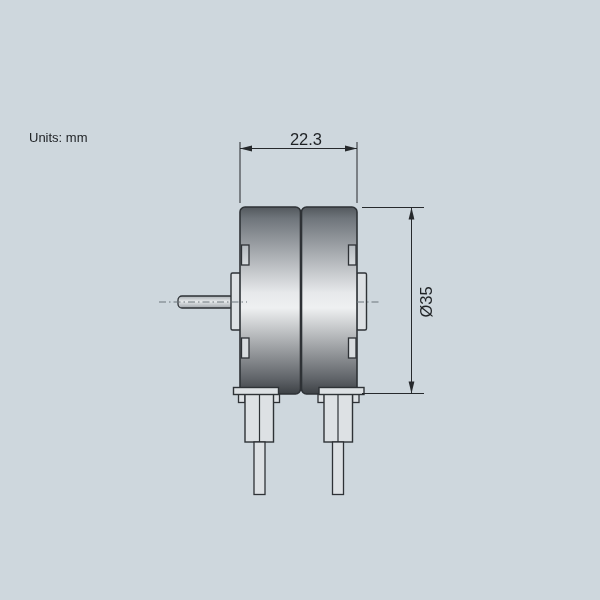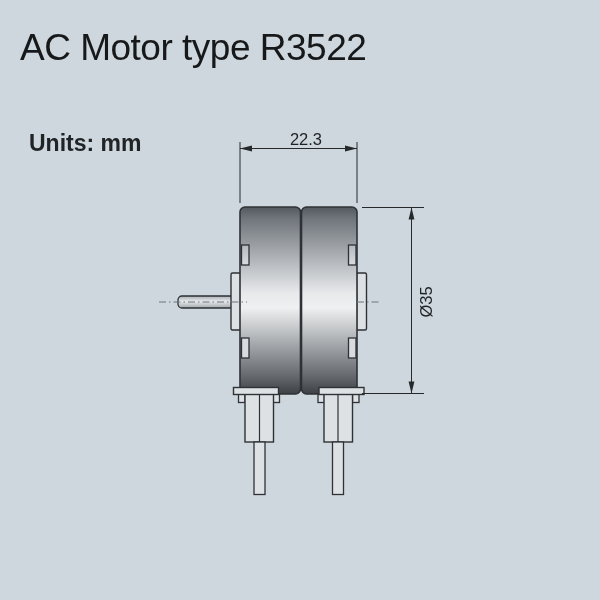--- a/index.html
+++ b/index.html
@@ -10,21 +10,21 @@
     overflow:hidden;
     font-family:"Liberation Sans", sans-serif;
   }
   .title{
     position:absolute;left:20px;top:26px;
     font-size:37px;line-height:1.2;font-weight:400;
     letter-spacing:-0.5px;color:#16181a;
   }
   .units{
     position:absolute;left:29px;top:130px;
-    font-size:23px;line-height:1.2;color:#212427;font-weight:bold;
+    font-size:13px;line-height:1.2;color:#212427;
   }
   .dim-label{
     position:absolute;color:#1f2225;
     font-size:16.5px;line-height:1.2;text-align:center;
   }
   .dim-width{left:276px;top:130px;width:60px;}
   .dim-dia{
     left:397px;top:292px;width:60px;height:20px;
     transform:rotate(-90deg);transform-origin:50% 50%;
   }
@@ -33,21 +33,20 @@
   .dimline{stroke:#26292c;stroke-width:1;fill:none;}
   .dimarrow{fill:#26292c;stroke:none;}
   .centerline{stroke:#6d767d;stroke-width:1.2;fill:none;
     stroke-dasharray:7 3 1.5 3;}
 </style>
 </head>
 <body>
 
 <div class="page">
 
-  <div class="title">AC Motor type R3522</div>
 
   <div class="units">Units: mm</div>
 
   <svg width="600" height="600" viewBox="0 0 600 600">
     <defs>
       <linearGradient id="gBody" gradientUnits="userSpaceOnUse" x1="0" y1="207" x2="0" y2="394">
         <stop offset="0" stop-color="#53585d"></stop>
         <stop offset="0.06" stop-color="#6f757b"></stop>
         <stop offset="0.46" stop-color="#e7e9eb"></stop>
         <stop offset="0.54" stop-color="#eef0f1"></stop>

